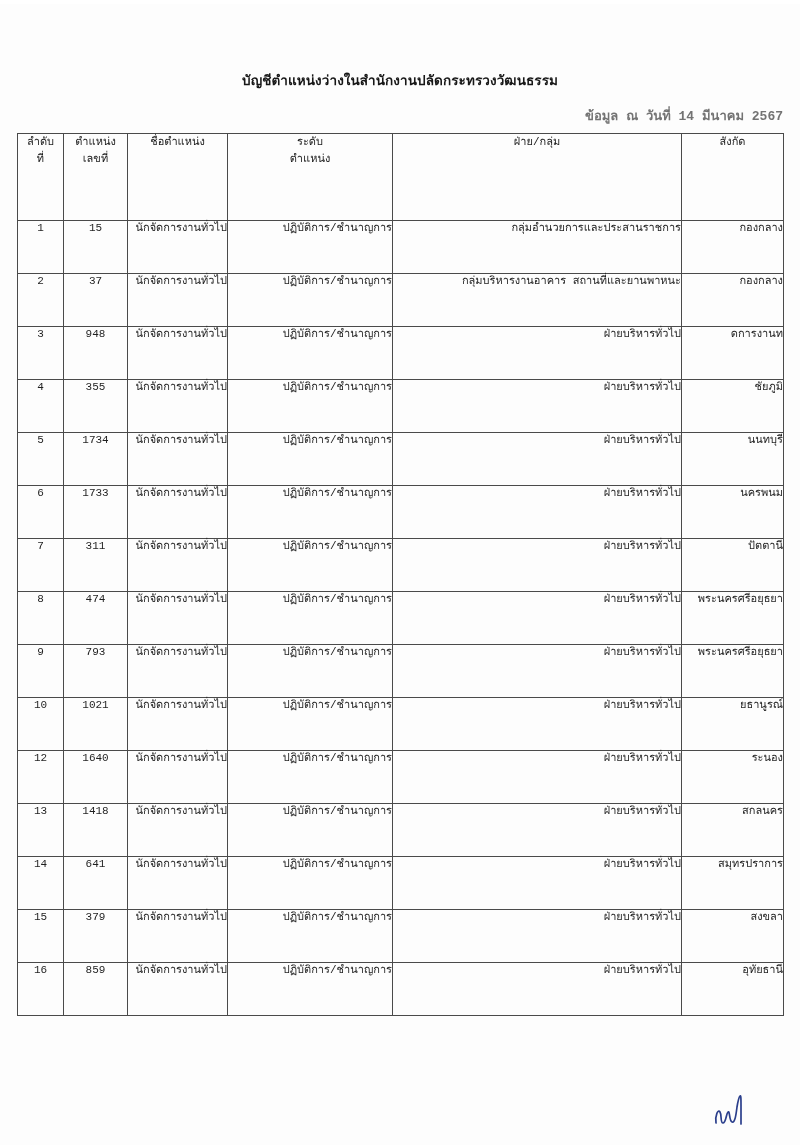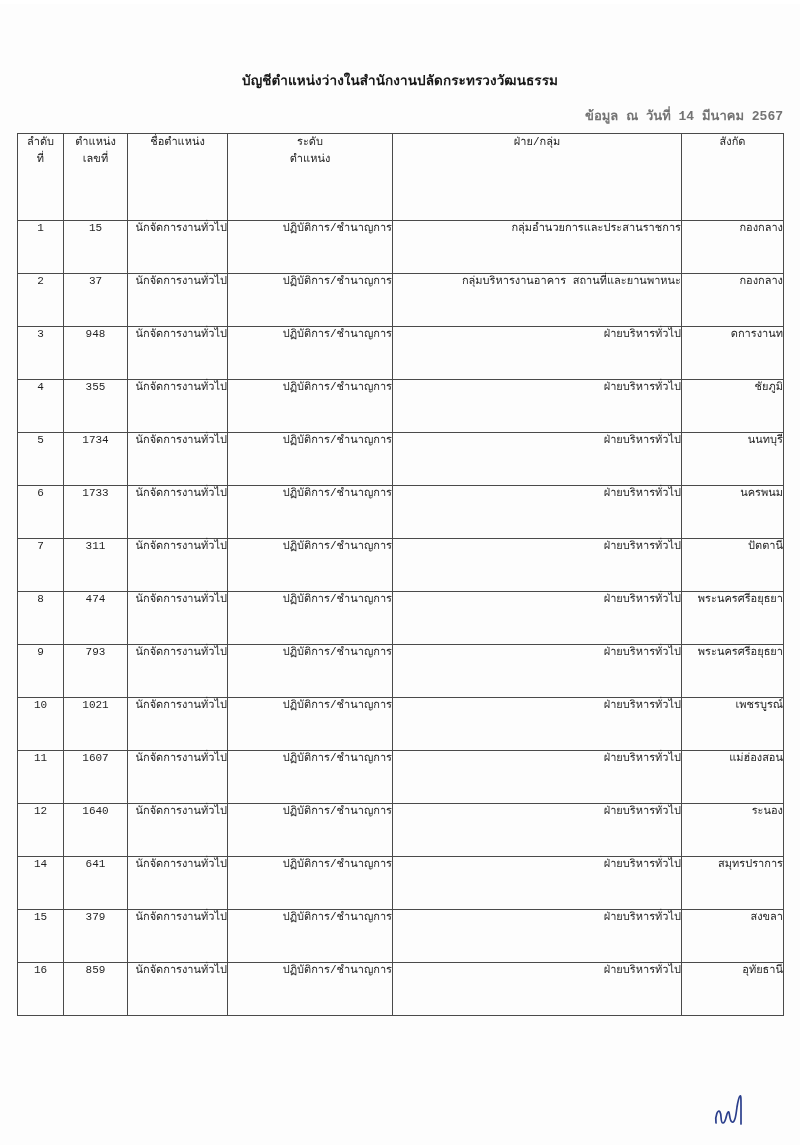--- a/index.html
+++ b/index.html
@@ -226,37 +226,37 @@
             <td class="cell-level">ปฏิบัติการ/ชำนาญการ</td>
             <td class="cell-group">ฝ่ายบริหารทั่วไป</td>
             <td class="cell-affil">พระนครศรีอยุธยา</td>
           </tr>
           <tr>
             <td class="cell-no">10</td>
             <td class="cell-posno">1021</td>
             <td class="cell-name">นักจัดการงานทั่วไป</td>
             <td class="cell-level">ปฏิบัติการ/ชำนาญการ</td>
             <td class="cell-group">ฝ่ายบริหารทั่วไป</td>
-            <td class="cell-affil">เพชรบูรณ์</td>
-          </tr>
-          <tr>
-            <td class="cell-no">11</td>
-            <td class="cell-posno">1607</td>
-            <td class="cell-name">นักจัดการงานทั่วไป</td>
-            <td class="cell-level">ปฏิบัติการ/ชำนาญการ</td>
-            <td class="cell-group">ฝ่ายบริหารทั่วไป</td>
-            <td class="cell-affil">แม่ฮ่องสอน</td>
+            <td class="cell-affil">ยธานูรณ์</td>
           </tr>
           <tr>
             <td class="cell-no">12</td>
             <td class="cell-posno">1640</td>
             <td class="cell-name">นักจัดการงานทั่วไป</td>
             <td class="cell-level">ปฏิบัติการ/ชำนาญการ</td>
             <td class="cell-group">ฝ่ายบริหารทั่วไป</td>
             <td class="cell-affil">ระนอง</td>
+          </tr>
+          <tr>
+            <td class="cell-no">13</td>
+            <td class="cell-posno">1418</td>
+            <td class="cell-name">นักจัดการงานทั่วไป</td>
+            <td class="cell-level">ปฏิบัติการ/ชำนาญการ</td>
+            <td class="cell-group">ฝ่ายบริหารทั่วไป</td>
+            <td class="cell-affil">สกลนคร</td>
           </tr>
           <tr>
             <td class="cell-no">14</td>
             <td class="cell-posno">641</td>
             <td class="cell-name">นักจัดการงานทั่วไป</td>
             <td class="cell-level">ปฏิบัติการ/ชำนาญการ</td>
             <td class="cell-group">ฝ่ายบริหารทั่วไป</td>
             <td class="cell-affil">สมุทรปราการ</td>
           </tr>
           <tr>

